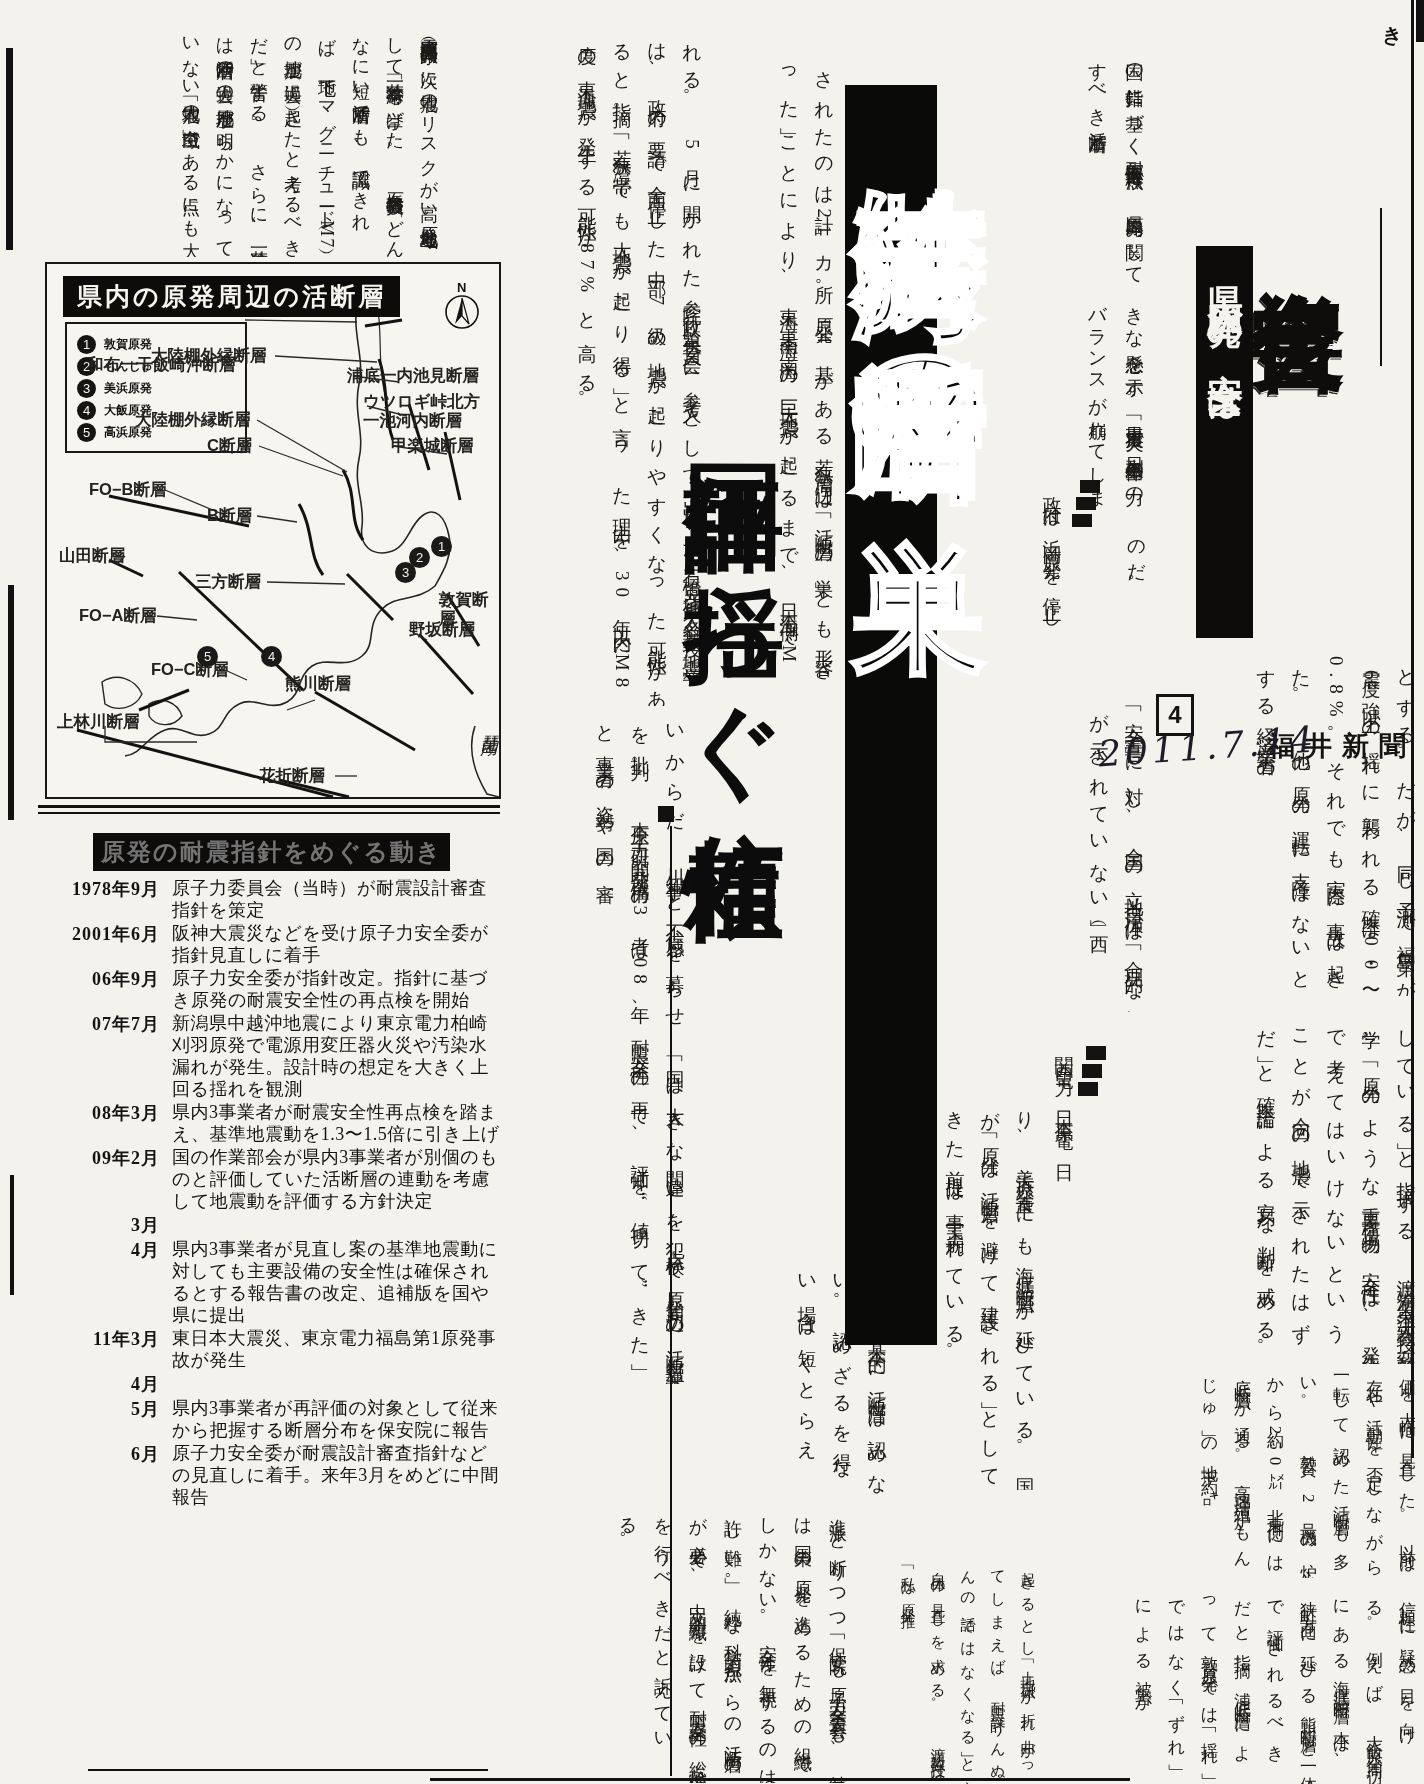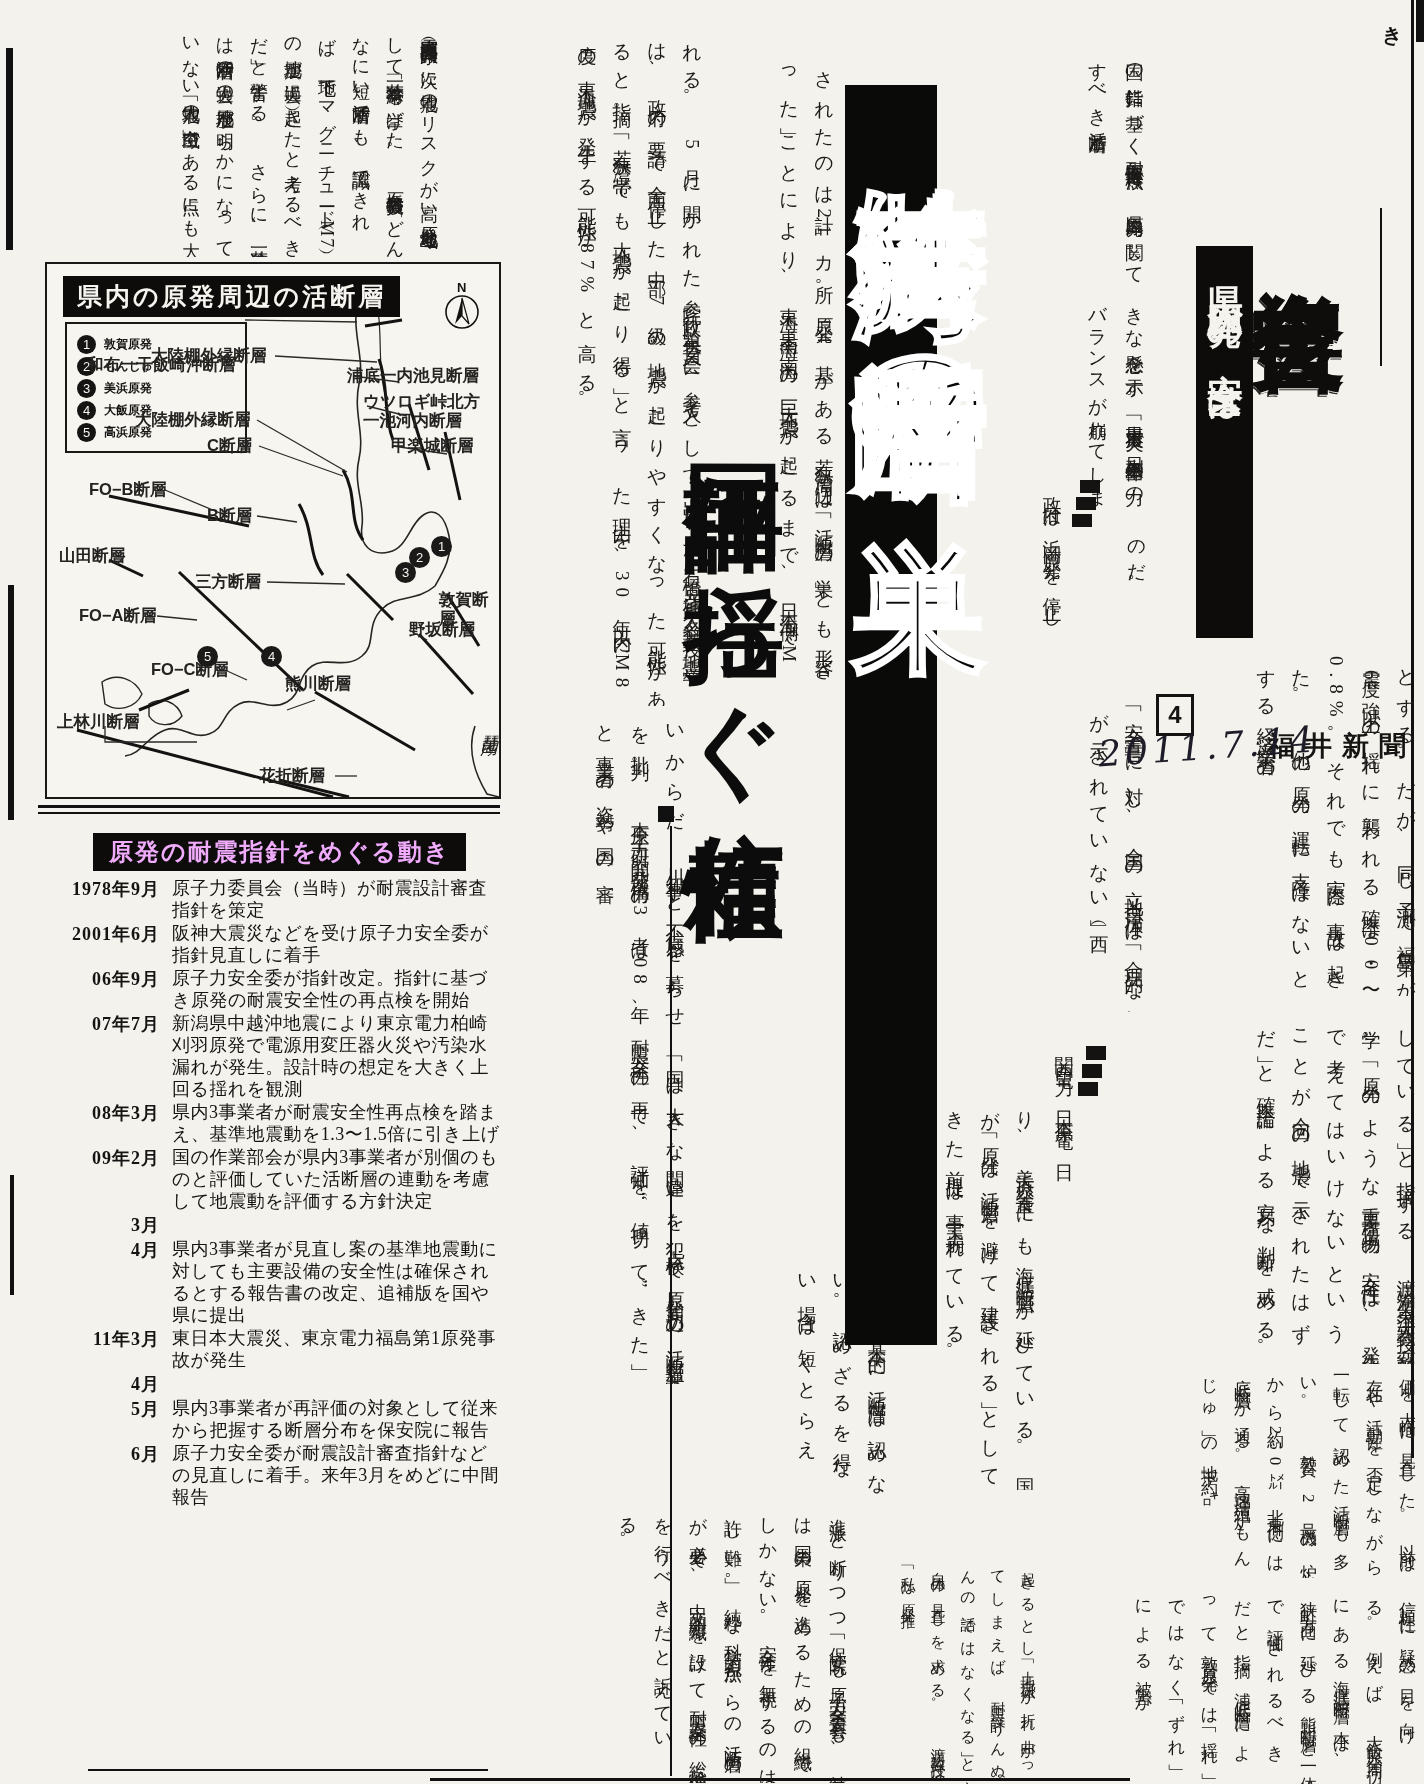--- a/index.html
+++ b/index.html
@@ -44,22 +44,22 @@
       color:#f6f5f0;font-size:13px;line-height:19px;text-align:center;margin-right:8px;flex:none;
       font-family:"Liberation Sans","DejaVu Sans",sans-serif;}
   .leg-label{font-size:12px;font-weight:bold;font-family:"Liberation Sans","DejaVu Sans",sans-serif;}
   .plant-num{position:absolute;width:21px;height:21px;border-radius:50%;background:#1b1a19;
       color:#f2f1ec;font-size:13px;line-height:21px;text-align:center;z-index:3;
       font-family:"Liberation Sans","DejaVu Sans",sans-serif;}
   .lake-label{position:absolute;writing-mode:vertical-rl;font-size:17px;font-style:italic;
       color:#232220;letter-spacing:2px;}
   
   #timeline{position:absolute;left:38px;top:805px;width:462px;height:975px;z-index:2;}
-  .tl-title{position:absolute;left:55px;top:28px;background:#0d0c0b;color:#f0abfc;
-      font-weight:bold;font-size:24px;padding:3px 16px;letter-spacing:2px;
+  .tl-title{position:absolute;left:55px;top:28px;background:#0d0c0b;color:#737373;
+      font-weight:bold;font-size:24px;padding:3px 8px;letter-spacing:2px;
       font-family:"Liberation Sans","DejaVu Sans",sans-serif;}
   #tl-rows{position:absolute;left:4px;top:72px;width:458px;}
   .tl-row{display:flex;margin-bottom:1px;}
   .tl-date{width:118px;flex:none;text-align:right;font-size:18px;font-weight:bold;
       padding-right:12px;letter-spacing:1px;}
   .tl-text{width:328px;font-size:18px;line-height:22px;letter-spacing:0.5px;}
   .hand-date{position:absolute;left:1098px;top:726px;font-size:36px;font-style:italic;
       color:#1d1c28;transform:rotate(-4deg);letter-spacing:4px;
       font-family:"DejaVu Serif","Liberation Serif",serif;z-index:7;}
   .issue-box{position:absolute;left:1156px;top:694px;width:32px;height:36px;border:3px solid #141312;

